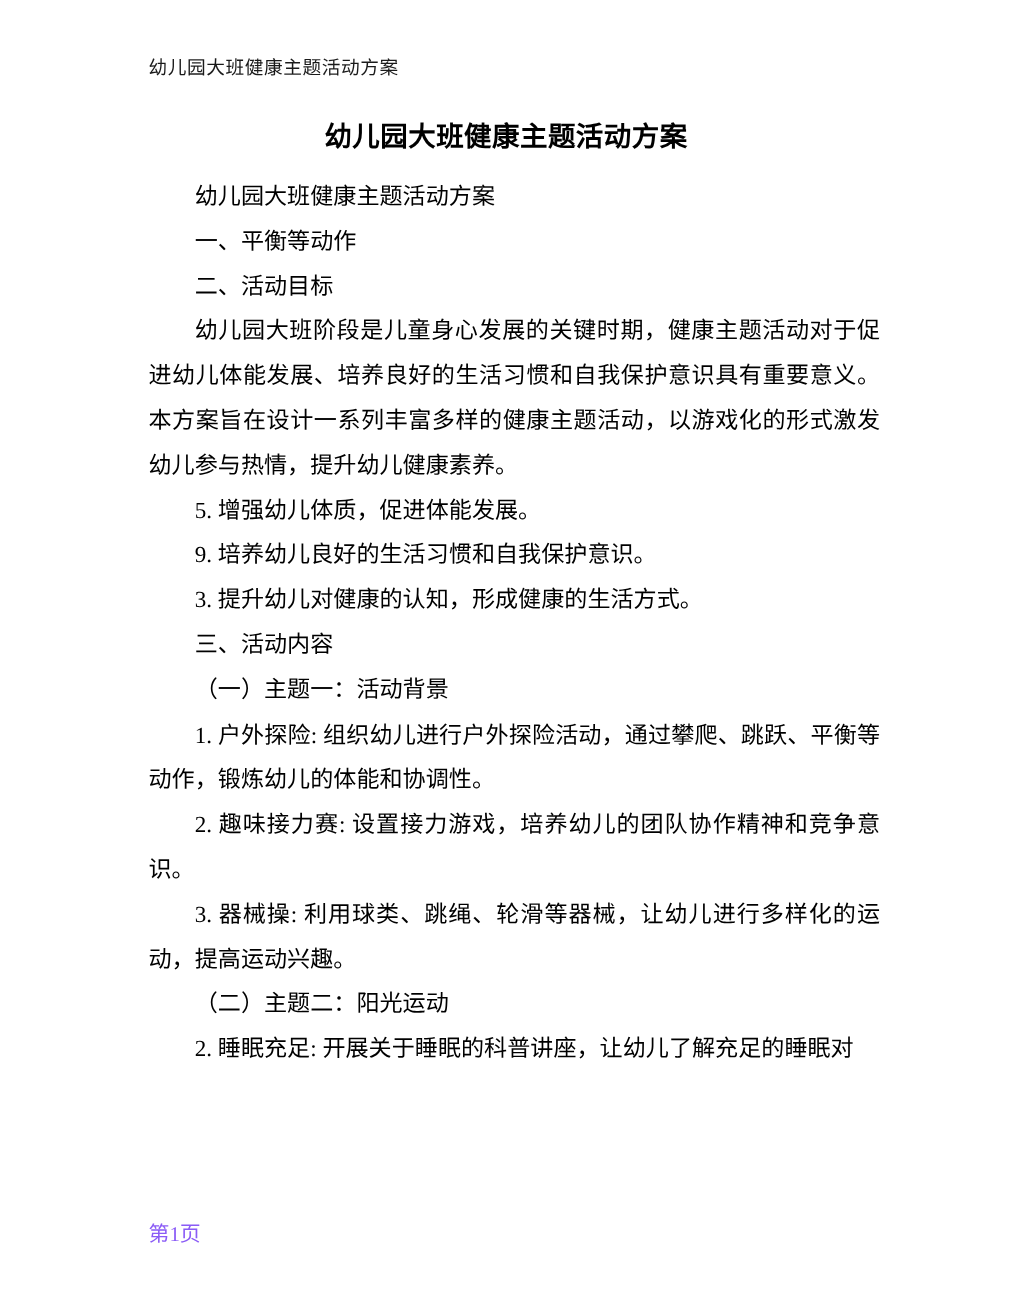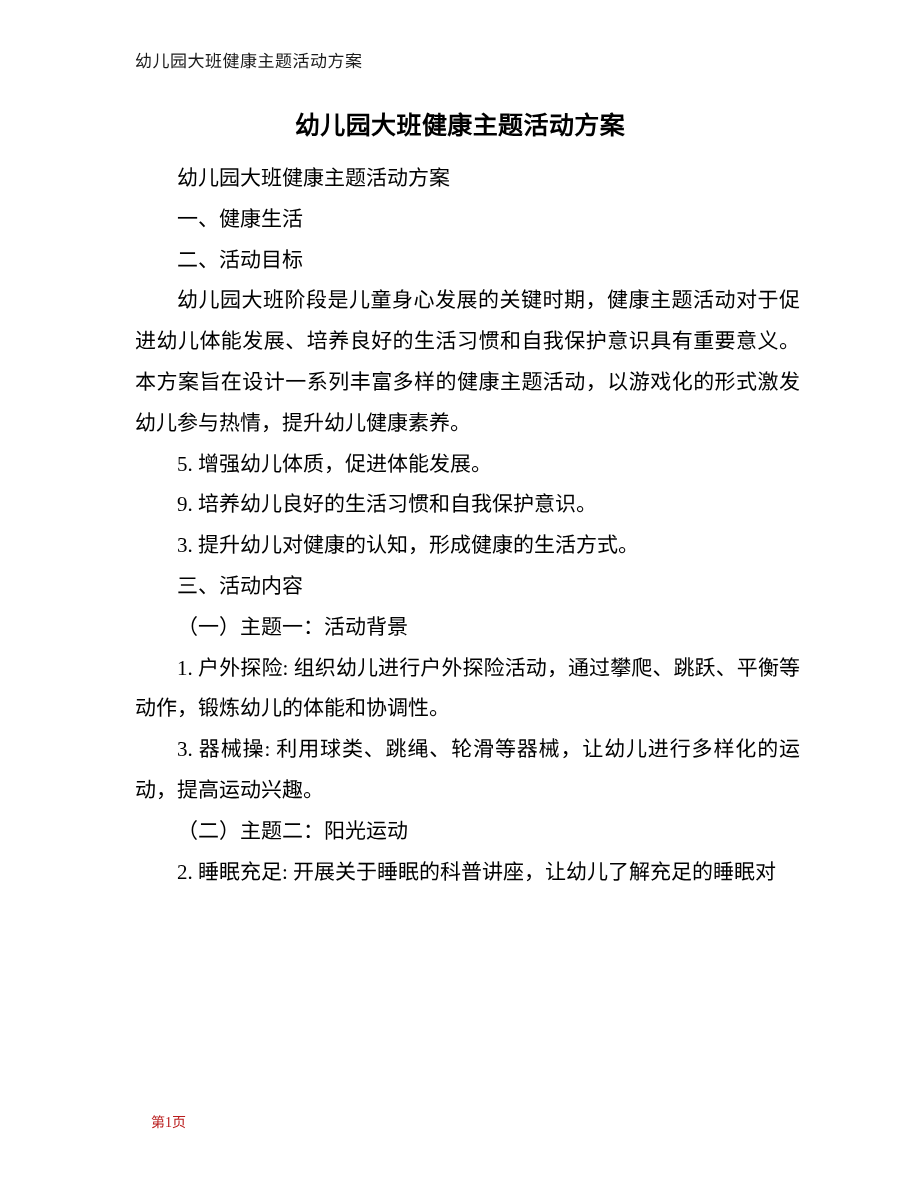--- a/index.html
+++ b/index.html
@@ -51,47 +51,47 @@
   }
   .doc-body p {
     margin: 0;
     padding: 0;
     text-indent: 2em;
   }
   .doc-footer {
     position: absolute;
     left: 135px;
     top: 1111px;
-    font-size: 14px;
+    font-size: 19px;
     line-height: 24px;
-    color: #b91c1c;
+    color: #8b5cf6;
     white-space: nowrap;
-    margin-left: 16px;
   }
 </style>
 </head>
 <body>
 
 <div class="page">
 
   <div class="doc-header">幼儿园大班健康主题活动方案</div>
 
   <h1 class="doc-title">幼儿园大班健康主题活动方案</h1>
 
   <div class="doc-body">
     <p>幼儿园大班健康主题活动方案</p>
-    <p>一、健康生活</p>
+    <p>一、平衡等动作</p>
     <p>二、活动目标</p>
     <p>幼儿园大班阶段是儿童身心发展的关键时期，健康主题活动对于促进幼儿体能发展、培养良好的生活习惯和自我保护意识具有重要意义。本方案旨在设计一系列丰富多样的健康主题活动，以游戏化的形式激发幼儿参与热情，提升幼儿健康素养。</p>
     <p>5. 增强幼儿体质，促进体能发展。</p>
     <p>9. 培养幼儿良好的生活习惯和自我保护意识。</p>
     <p>3. 提升幼儿对健康的认知，形成健康的生活方式。</p>
     <p>三、活动内容</p>
     <p>（一）主题一：活动背景</p>
     <p>1. 户外探险: 组织幼儿进行户外探险活动，通过攀爬、跳跃、平衡等动作，锻炼幼儿的体能和协调性。</p>
+    <p>2. 趣味接力赛: 设置接力游戏，培养幼儿的团队协作精神和竞争意识。</p>
     <p>3. 器械操: 利用球类、跳绳、轮滑等器械，让幼儿进行多样化的运动，提高运动兴趣。</p>
     <p>（二）主题二：阳光运动</p>
     <p>2. 睡眠充足: 开展关于睡眠的科普讲座，让幼儿了解充足的睡眠对</p>
   </div>
 
   <div class="doc-footer">第1页</div>
 
 </div>
 
 </body></html>

